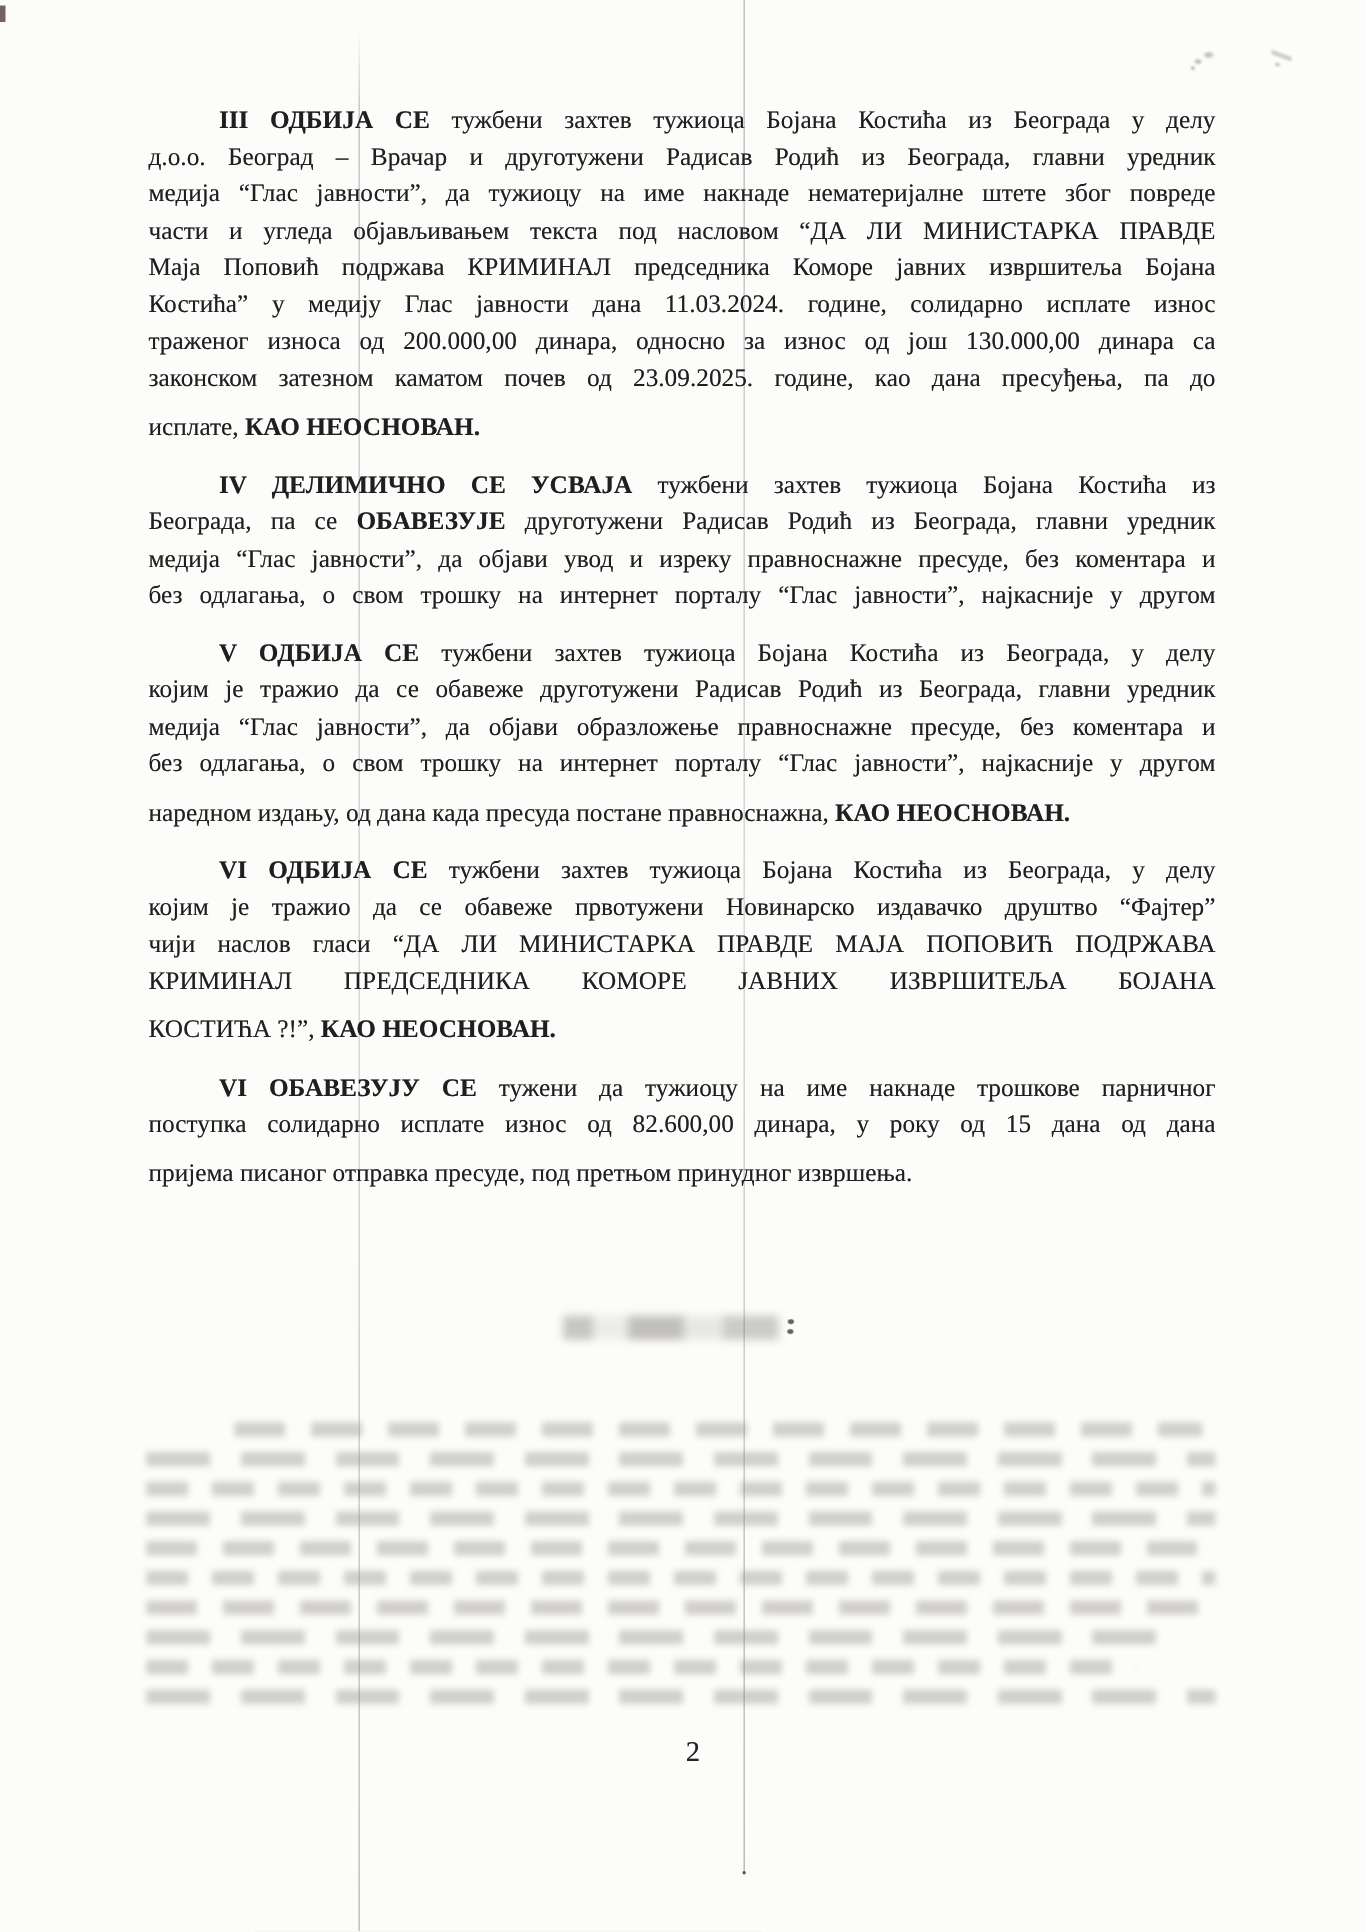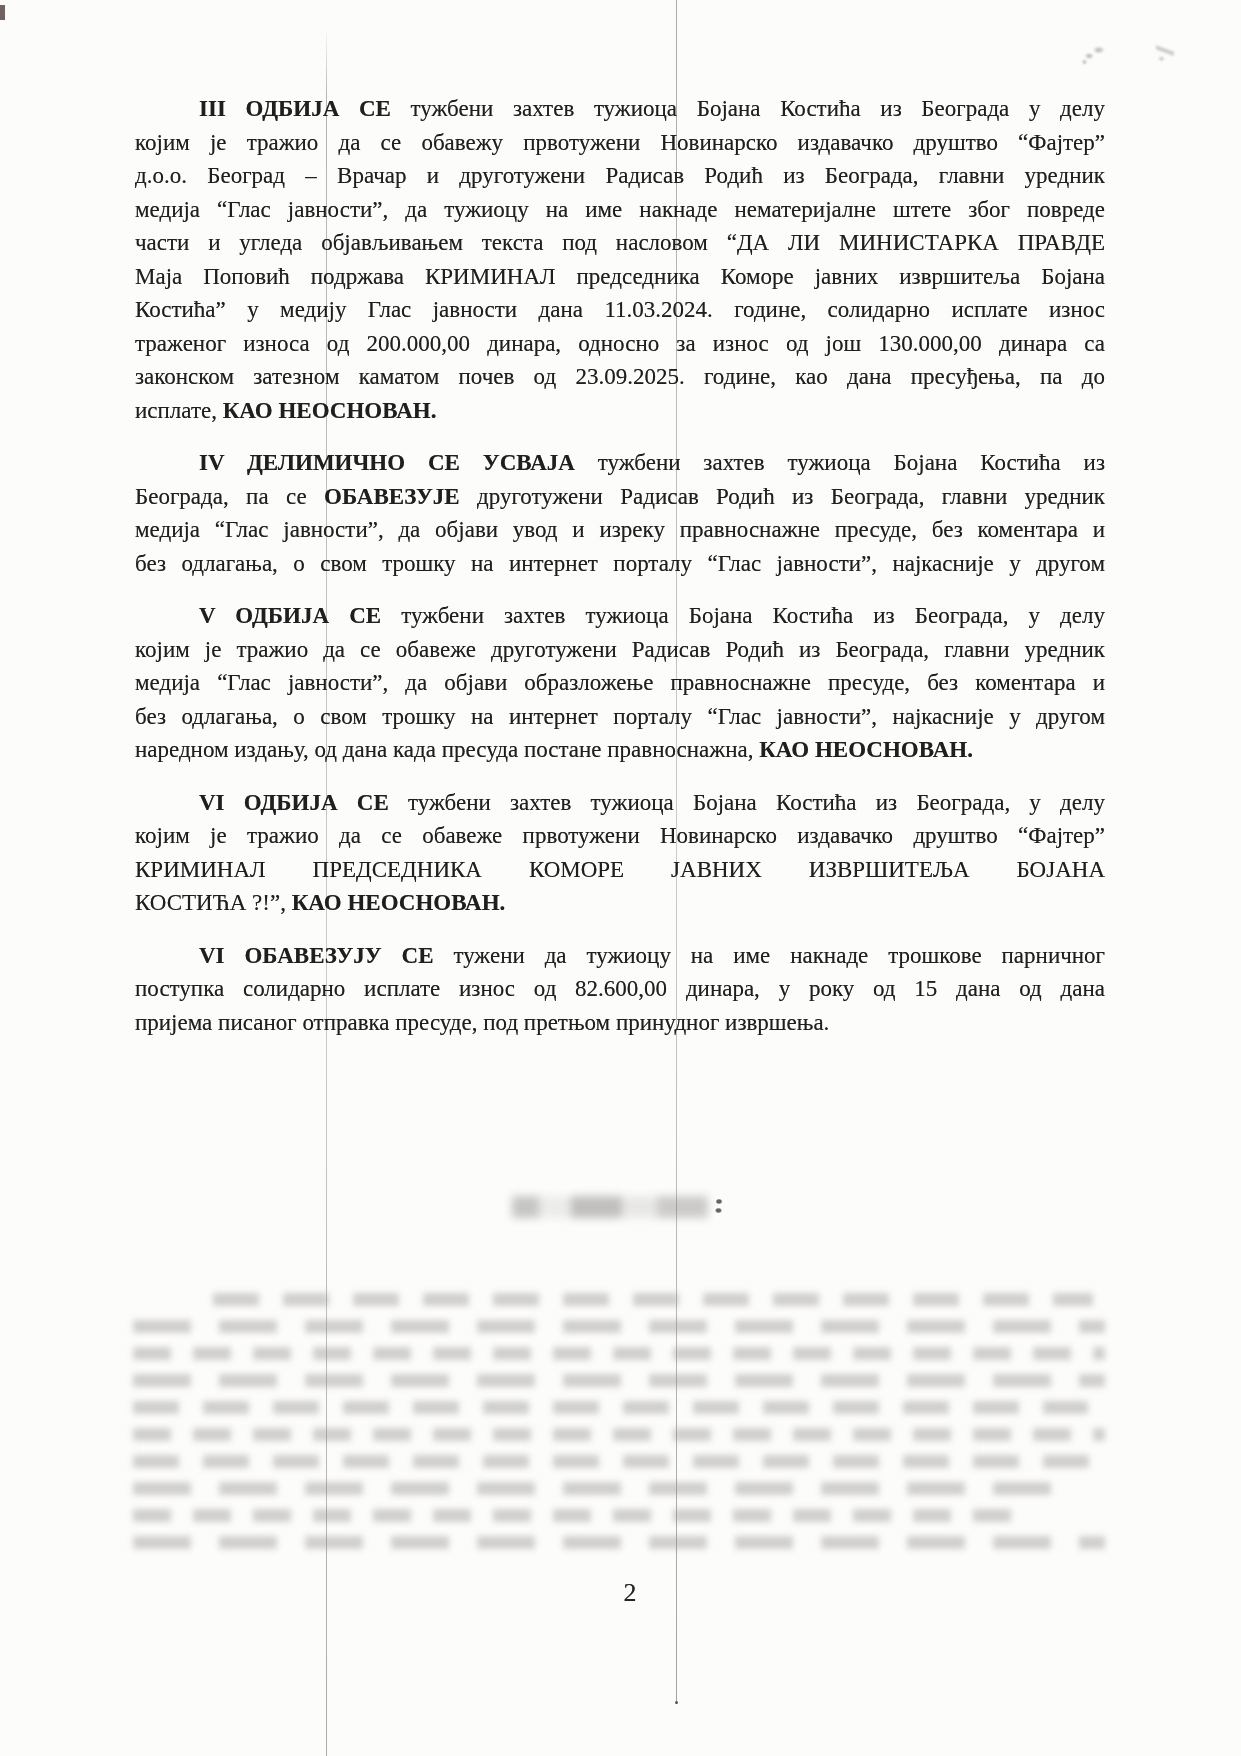--- a/index.html
+++ b/index.html
@@ -3,21 +3,21 @@
 <meta charset="utf-8">
 <style>
   html,body{margin:0;padding:0;}
   body{width:1241px;height:1756px;background:#f2f1ef;}
   .page{position:relative;width:1241px;height:1756px;background:#fcfcfb;overflow:hidden;
         font-family:"Liberation Serif", serif;color:#1f1f1f;padding-left:12px;}
   .content{position:absolute;left:135px;top:92px;width:970px;
            font-size:23px;line-height:33.5px;text-shadow:0 0 .6px rgba(25,25,25,.55);}
   .para{margin:0 0 19px 0;}
   .line{text-align:justify;text-align-last:justify;white-space:normal;}
-  .line.end{text-align-last:left;}
+  .line.end{text-align-last:left;margin-top:11px;}
   .line.ind{padding-left:64px;}
   .line b{font-weight:bold;}
   .line .u{text-decoration:underline;text-underline-offset:3px;}
   
   .crease{position:absolute;width:1px;}
   .crease.left{left:326px;top:28px;height:1728px;
     background:linear-gradient(to bottom,rgba(90,90,90,0),rgba(90,90,90,.45) 4%,rgba(90,90,90,.3) 55%,rgba(90,90,90,.5) 98%);}
   .crease.right{left:676px;top:0;height:1704px;
     background:linear-gradient(to bottom,rgba(90,90,90,.5),rgba(90,90,90,.3) 50%,rgba(90,90,90,.55) 99%);}
   .crease.right::after{content:"";position:absolute;left:-1px;bottom:0;width:3px;height:3px;background:#555;border-radius:50%;}
@@ -58,21 +58,20 @@
   <div class="edge-mark"></div>
   <div class="crease left"></div>
   <div class="crease right"></div>
   <div class="mark1"></div>
   <div class="mark2"></div>
 
   <div class="content">
 
     <div class="para">
       <div class="line ind"><b>III ОДБИЈА СЕ</b><span> тужбени захтев тужиоца Бојана Костића из Београда у делу</span></div>
-      <div class="line"><span>којим је тражио да се обавежу првотужени Новинарско издавачко друштво “Фајтер”</span></div>
       <div class="line"><span>д.о.о. Београд – Врачар и друготужени Радисав Родић из Београда, главни уредник</span></div>
       <div class="line"><span>медија “Глас јавности”, да тужиоцу на име накнаде нематеријалне штете због повреде</span></div>
       <div class="line"><span>части и угледа објављивањем текста под насловом “ДА ЛИ МИНИСТАРКА ПРАВДЕ</span></div>
       <div class="line"><span>Маја Поповић подржава КРИМИНАЛ председника Коморе јавних извршитеља Бојана</span></div>
       <div class="line"><span>Костића” у медију Глас јавности дана 11.03.2024. године, солидарно исплате износ</span></div>
       <div class="line"><span>траженог износа од 200.000,00 динара, односно за износ од још 130.000,00 динара са</span></div>
       <div class="line"><span>законском затезном каматом почев од 23.09.2025. године, као дана пресуђења, па до</span></div>
       <div class="line end"><span>исплате, </span><b>КАО НЕОСНОВАН.</b></div>
     </div>
 
@@ -87,20 +86,21 @@
       <div class="line ind"><b>V ОДБИЈА СЕ</b><span> тужбени захтев тужиоца Бојана Костића из Београда, у делу</span></div>
       <div class="line"><span>којим је тражио да се обавеже друготужени Радисав Родић из Београда, главни уредник</span></div>
       <div class="line"><span>медија “Глас јавности”, да објави образложење правноснажне пресуде, без коментара и</span></div>
       <div class="line"><span>без одлагања, о свом трошку на интернет порталу “Глас јавности”, најкасније у другом</span></div>
       <div class="line end"><span>наредном издању, од дана када пресуда постане правноснажна, </span><b>КАО НЕОСНОВАН.</b></div>
     </div>
 
     <div class="para">
       <div class="line ind"><b>VI ОДБИЈА СЕ</b><span> тужбени захтев тужиоца Бојана Костића из Београда, у делу</span></div>
       <div class="line"><span>којим је тражио да се обавеже првотужени Новинарско издавачко друштво “Фајтер”</span></div>
+      <div class="line"><span>чији наслов гласи “ДА ЛИ МИНИСТАРКА ПРАВДЕ МАЈА ПОПОВИЋ ПОДРЖАВА</span></div>
       <div class="line"><span>КРИМИНАЛ   ПРЕДСЕДНИКА   КОМОРЕ   ЈАВНИХ   ИЗВРШИТЕЉА   БОЈАНА</span></div>
       <div class="line end"><span>КОСТИЋА ?!”, </span><b>КАО НЕОСНОВАН.</b></div>
     </div>
 
     <div class="para">
       <div class="line ind"><b>VI ОБАВЕЗУЈУ СЕ</b><span> тужени да тужиоцу на име накнаде трошкове парничног</span></div>
       <div class="line"><span>поступка солидарно исплате износ од 82.600,00 динара, у року од 15 дана од дана</span></div>
       <div class="line end"><span>пријема писаног отправка пресуде, под претњом принудног извршења.</span></div>
     </div>
 

